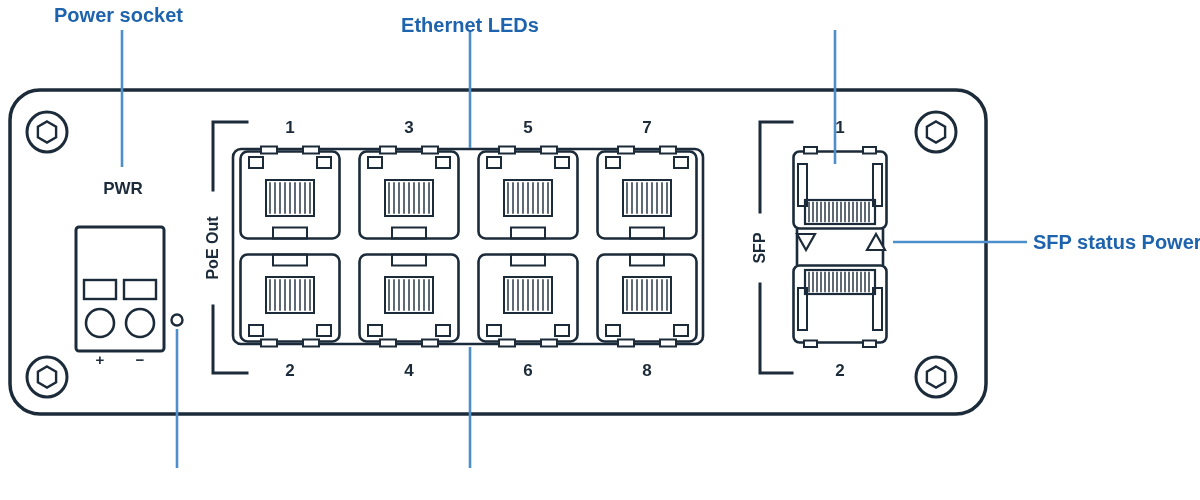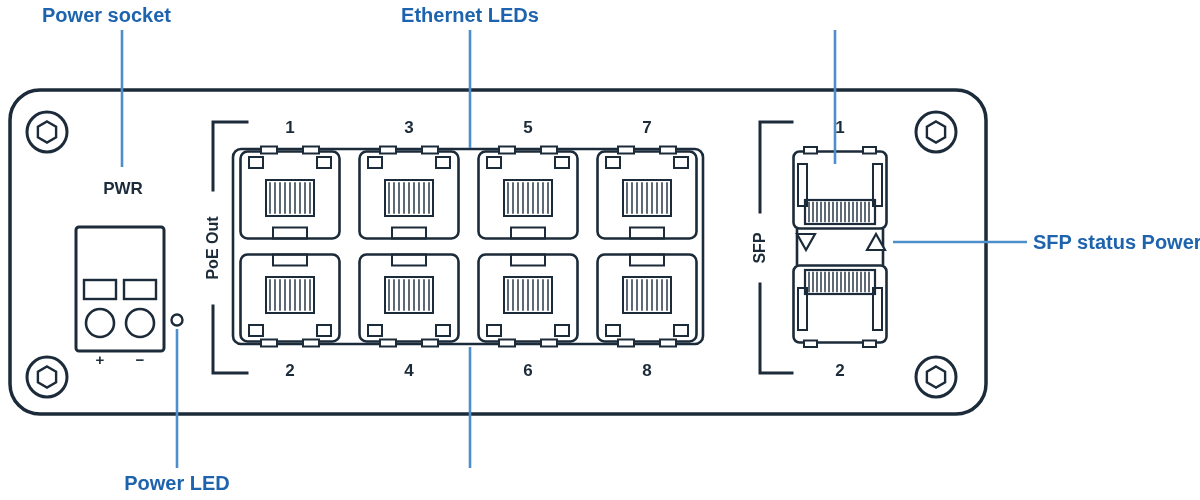--- a/index.html
+++ b/index.html
@@ -113,24 +113,23 @@
     <g>
       <path class="leader" d="M122 30V167"></path>
       <path class="leader" d="M470 30V148"></path>
       <path class="leader" d="M835 30V164"></path>
       <path class="leader" d="M893 242H1027"></path>
       <path class="leader" d="M177 329V468"></path>
       <path class="leader" d="M470 347V468"></path>
     </g>
   </svg>
 
-  <div class="txt callout" style="left:24px; top:3px; width:165px; height:24px;">Power socket</div>
-  <div class="txt callout" style="left:385px; top:3px; width:170px; height:24px;">Ethernet LEDs</div>
+  <div class="txt callout" style="left:36px; top:3px; width:165px; height:24px;">Power socket</div>
+  <div class="txt callout" style="left:385px; top:13px; width:170px; height:24px;">Ethernet LEDs</div>
   <div class="txt callout left-align" style="left:1033px; top:230px; width:165px; height:24px;">SFP status Power</div>
-  <div class="txt callout" style="left:95px; top:471px; width:164px; height:24px;">Power LED</div>
 
   <div class="txt panel-text f17" style="left:88px; top:179px; width:70px; height:20px;">PWR</div>
   <div class="txt panel-text f15" style="left:86px; top:349px; width:28px; height:20px;">+</div>
   <div class="txt panel-text f15" style="left:126px; top:349px; width:28px; height:20px;">−</div>
   <div class="txt panel-text f16 rot" style="left:163px; top:237px; width:100px; height:22px;">PoE Out</div>
   <div class="txt panel-text f16 rot" style="left:710px; top:237px; width:100px; height:22px;">SFP</div>
 
   <div class="txt panel-text f17" style="left:275px; top:117px; width:30px; height:22px;">1</div>
   <div class="txt panel-text f17" style="left:394px; top:117px; width:30px; height:22px;">3</div>
   <div class="txt panel-text f17" style="left:513px; top:117px; width:30px; height:22px;">5</div>

